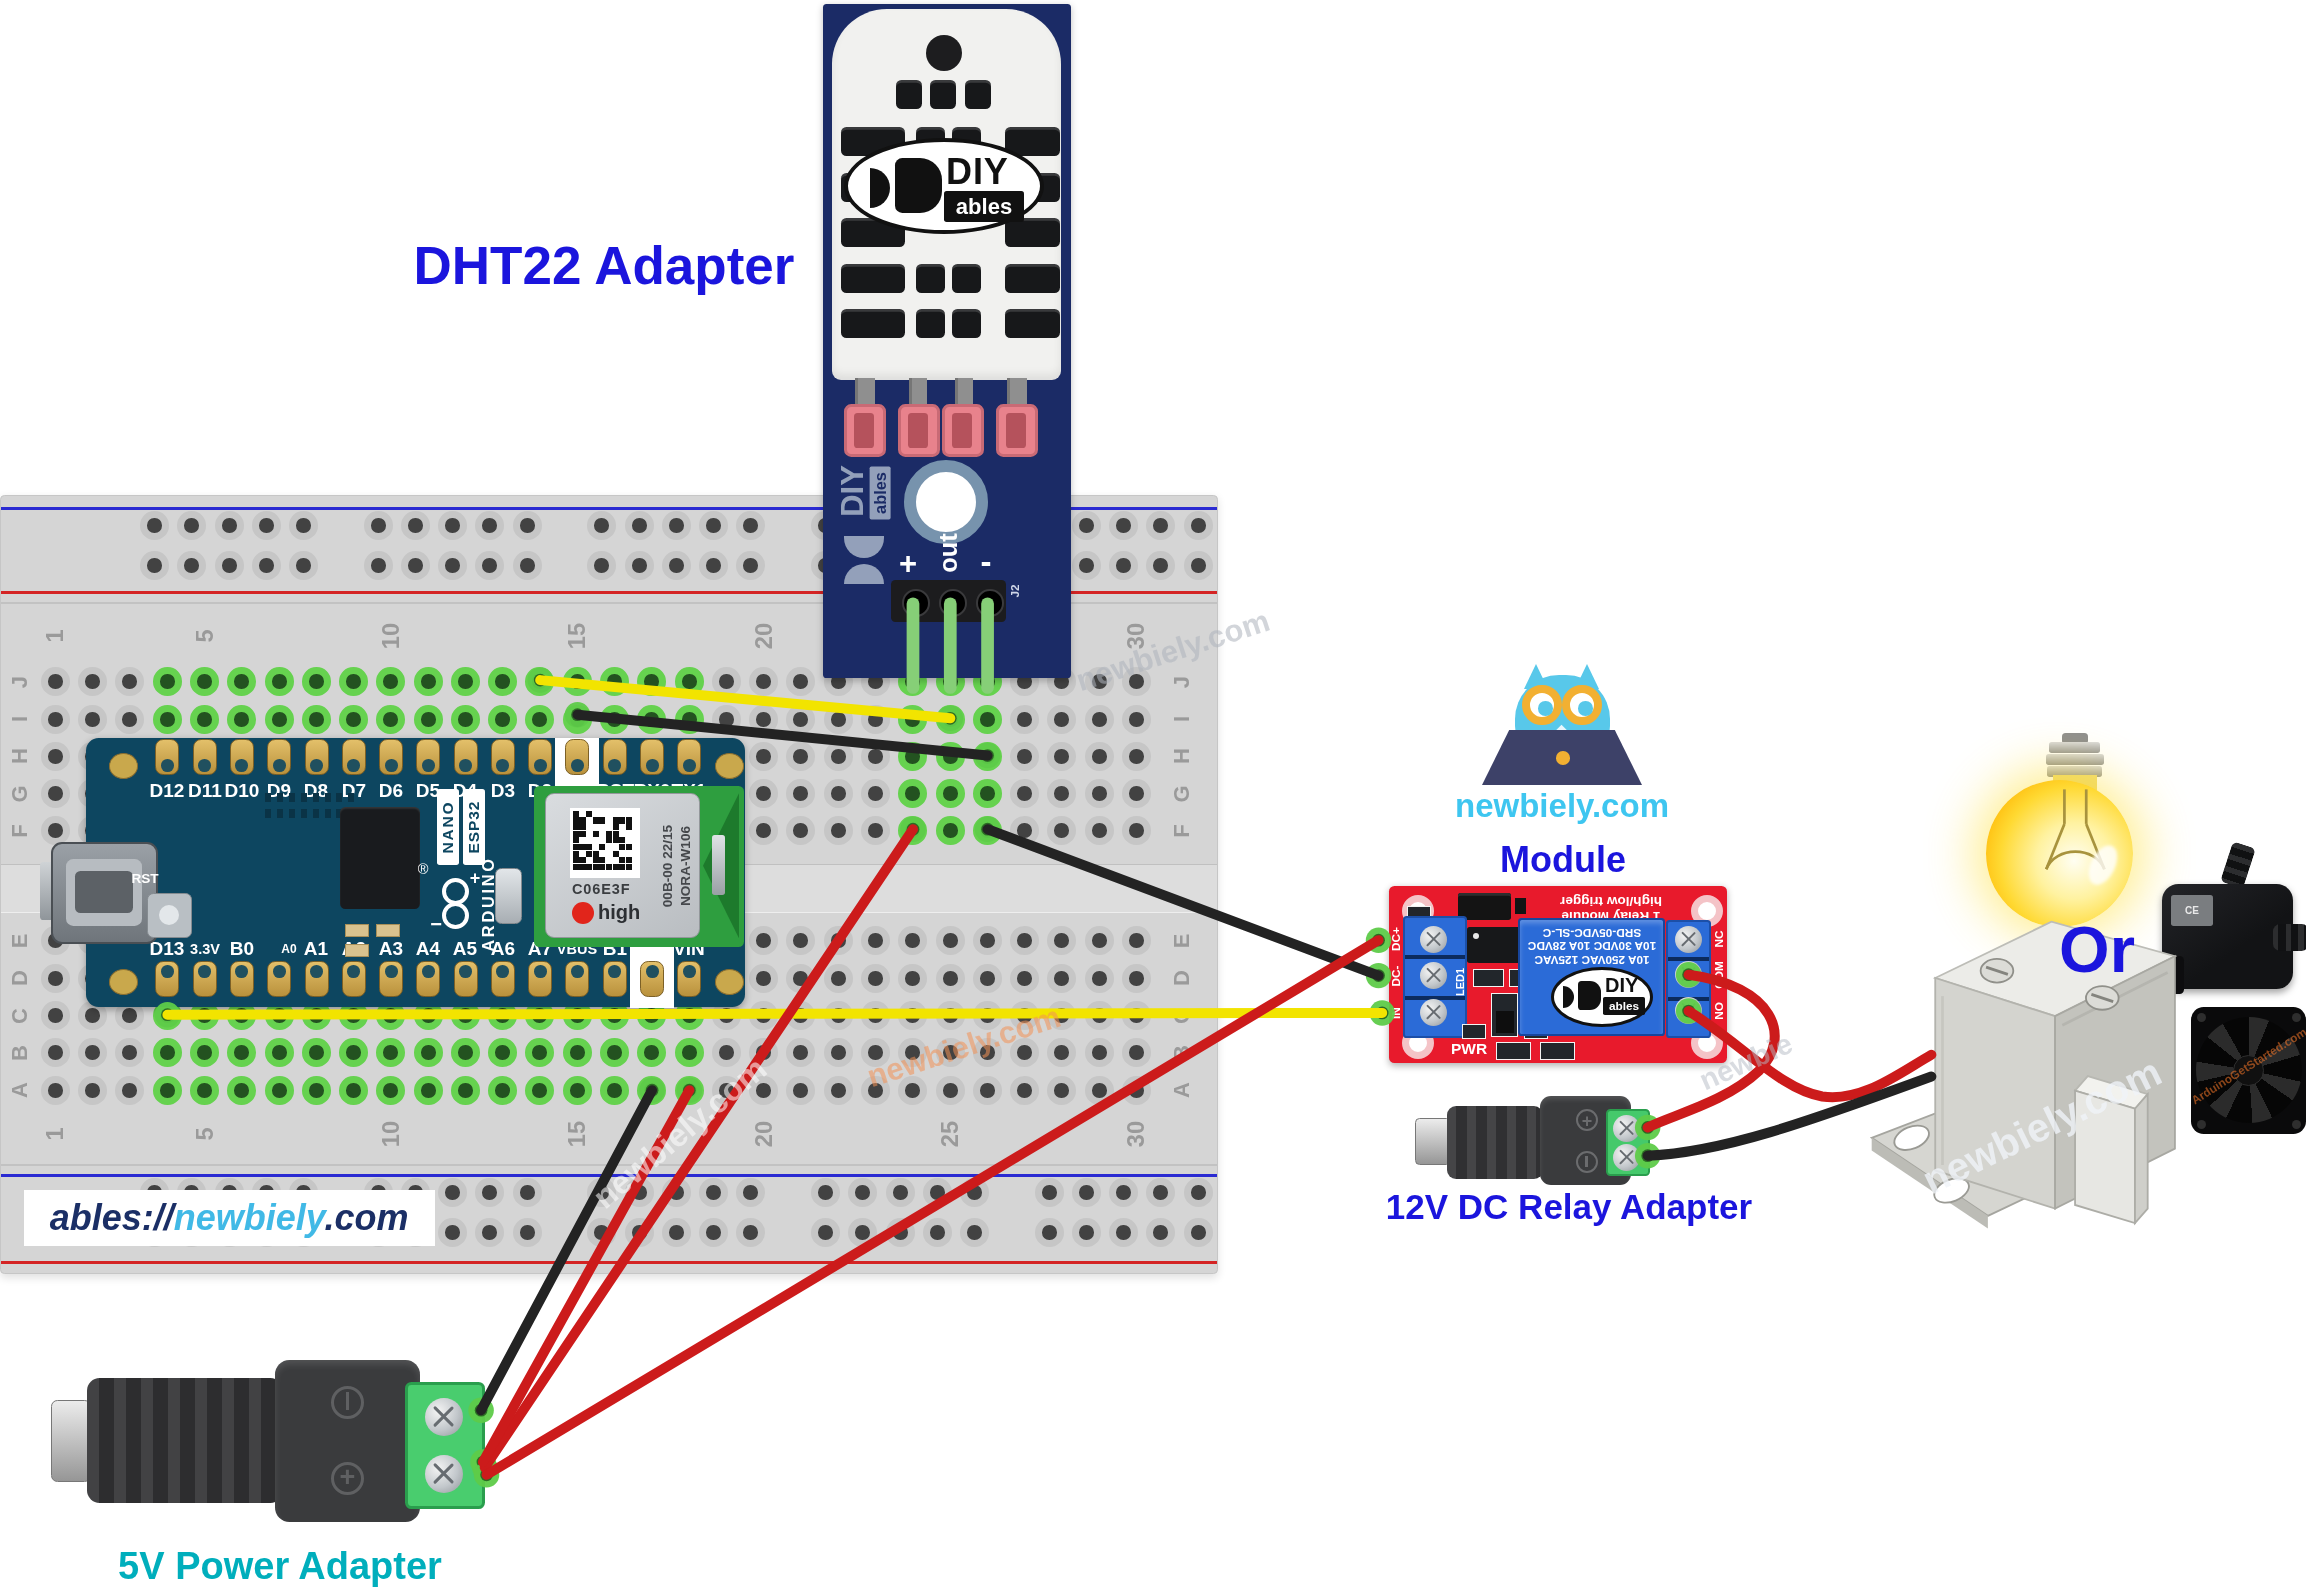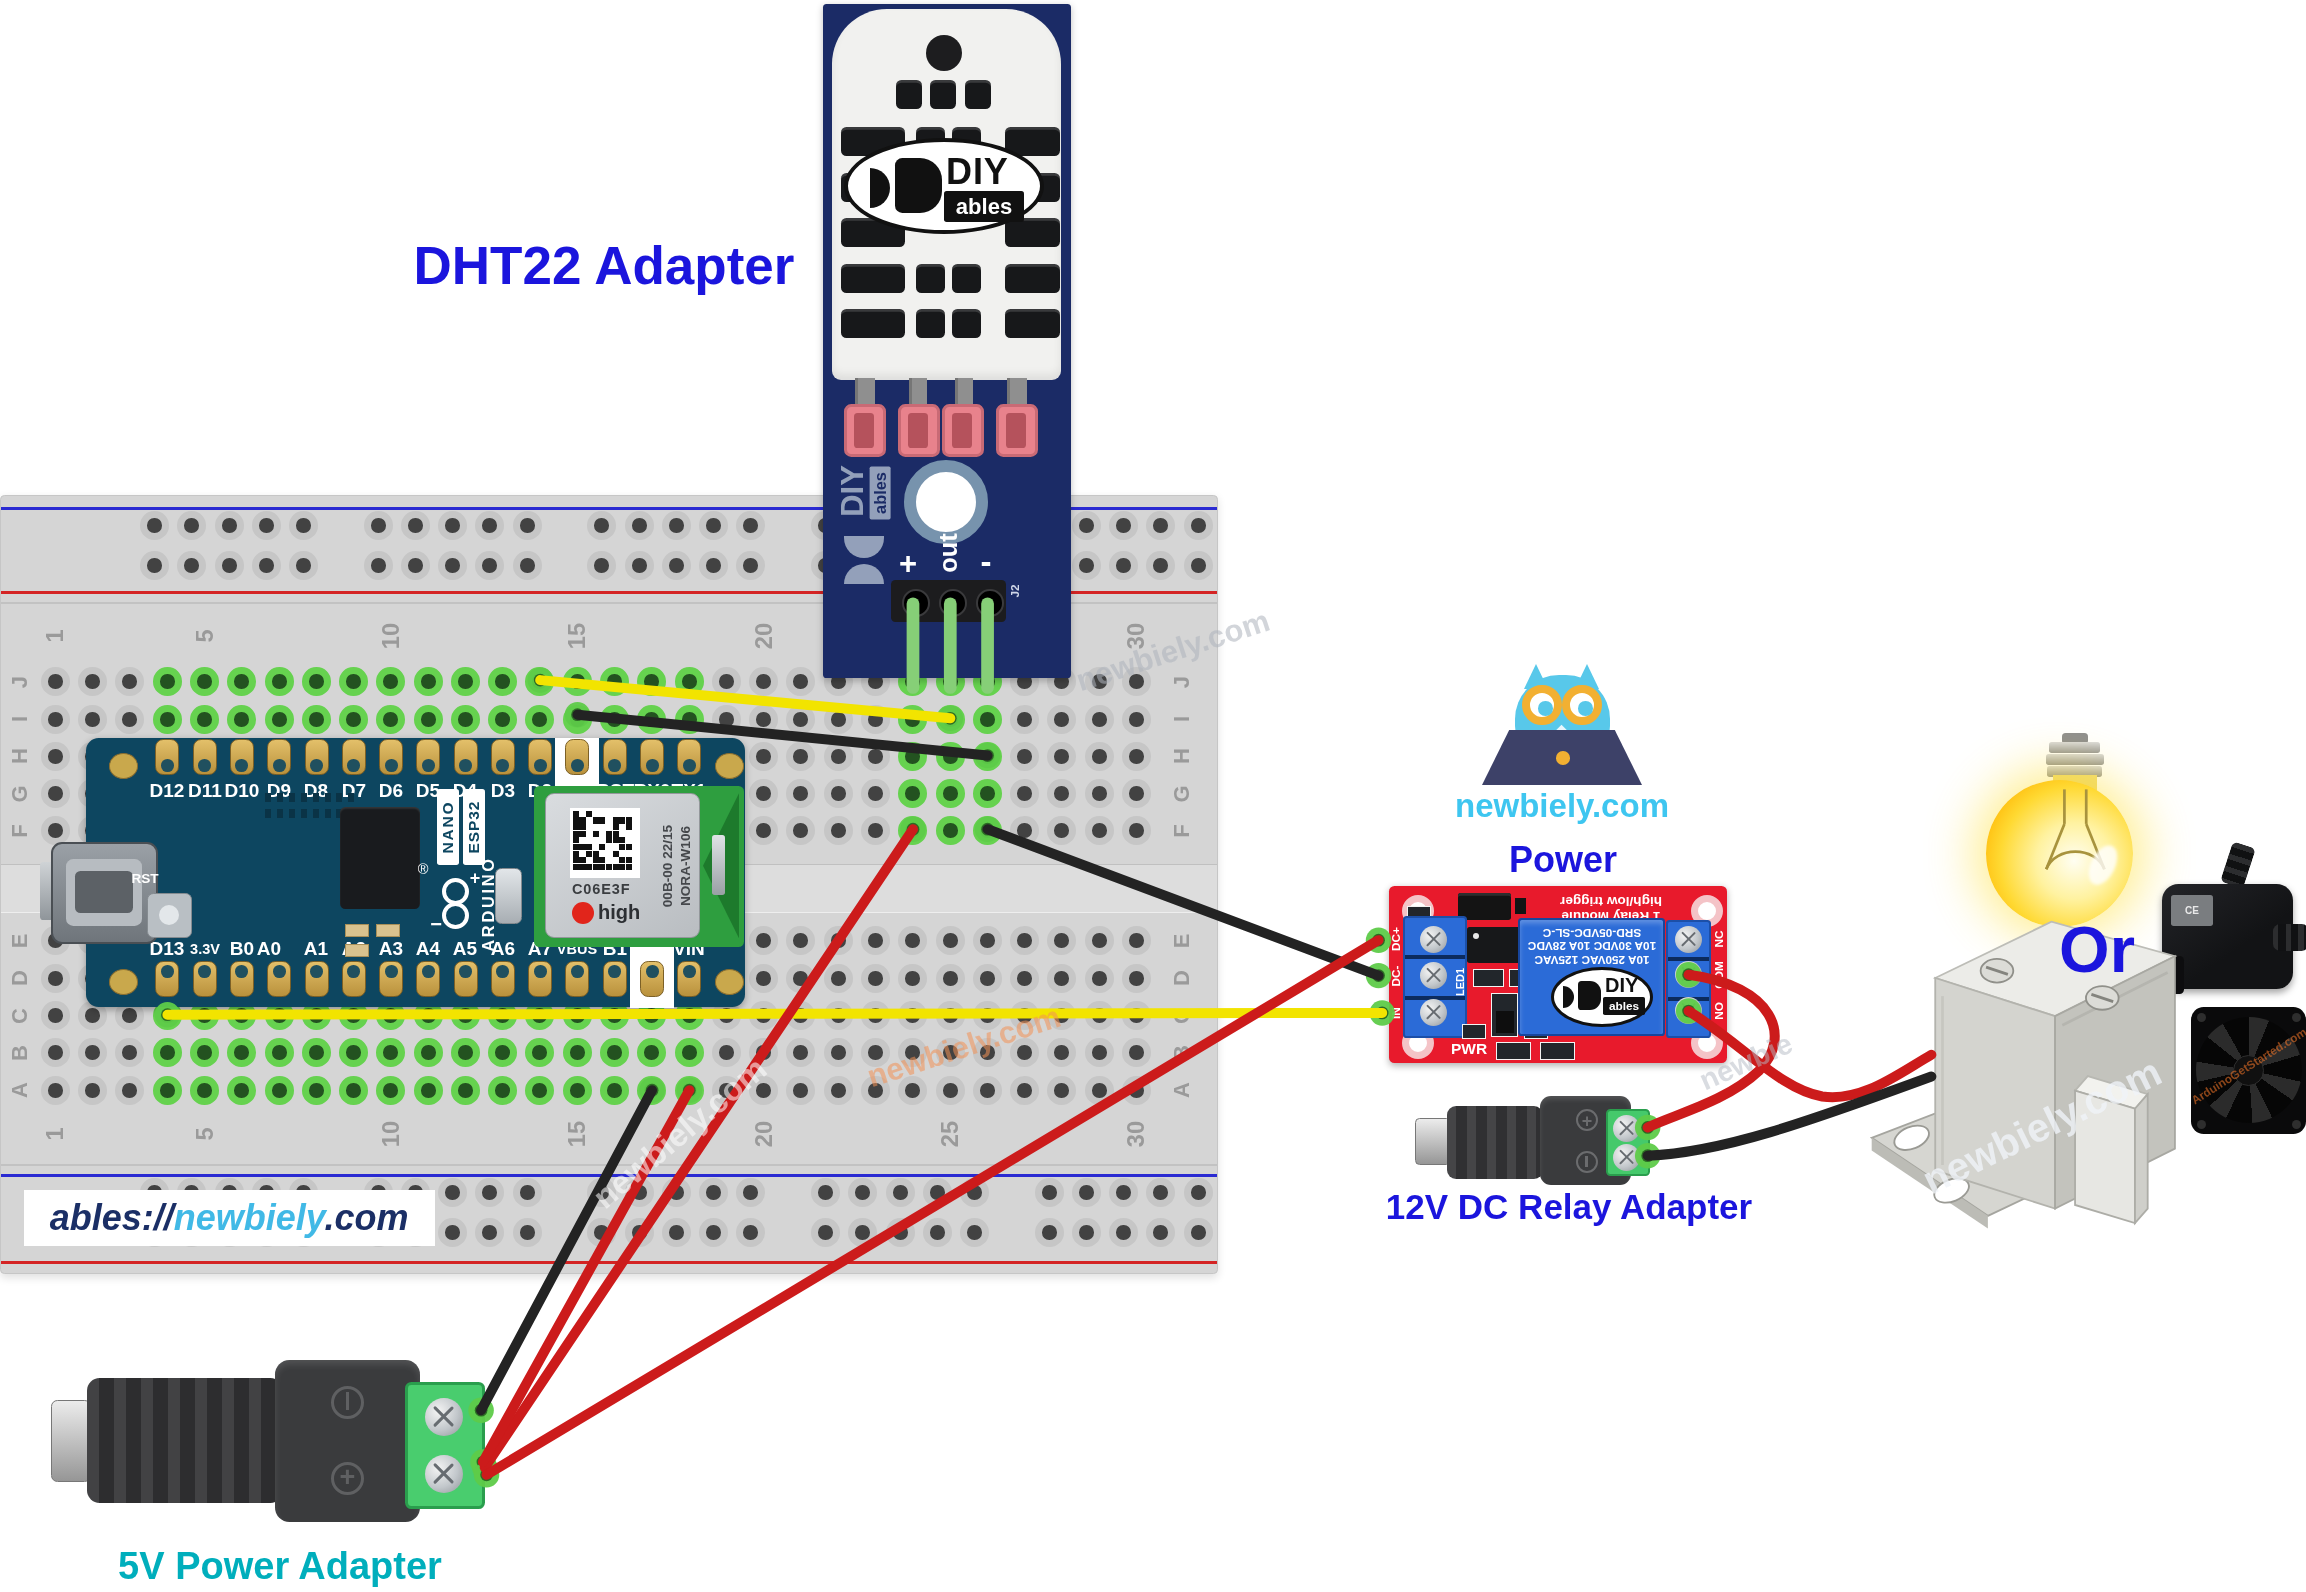--- a/index.html
+++ b/index.html
@@ -550,21 +550,21 @@
       <div class="padhole" style="left: 683px; top: 965px;"></div>
     </div>
   <div class="a" id="ard-labels" style="left:0;top:0;">
       <div class="pinlabel" style="left: 167px; top: 791px; font-size: 19px;">D12</div>
       <div class="pinlabel" style="left: 167px; top: 949px; font-size: 19px;">D13</div>
       <div class="pinlabel" style="left: 205px; top: 791px; font-size: 19px;">D11</div>
       <div class="pinlabel" style="left: 205px; top: 949px; font-size: 14.5px;">3.3V</div>
       <div class="pinlabel" style="left: 242px; top: 791px; font-size: 19px;">D10</div>
       <div class="pinlabel" style="left: 242px; top: 949px; font-size: 19px;">B0</div>
       <div class="pinlabel" style="left: 279px; top: 791px; font-size: 19px;">D9</div>
-      <div class="pinlabel" style="left: 269px; top: 949px; font-size: 19px;">A0</div>
+      <div class="pinlabel" style="left: 289px; top: 949px; font-size: 12px;">A0</div>
       <div class="pinlabel" style="left: 316px; top: 791px; font-size: 19px;">D8</div>
       <div class="pinlabel" style="left: 316px; top: 949px; font-size: 19px;">A1</div>
       <div class="pinlabel" style="left: 354px; top: 791px; font-size: 19px;">D7</div>
       <div class="pinlabel" style="left: 354px; top: 949px; font-size: 19px;">A2</div>
       <div class="pinlabel" style="left: 391px; top: 791px; font-size: 19px;">D6</div>
       <div class="pinlabel" style="left: 391px; top: 949px; font-size: 19px;">A3</div>
       <div class="pinlabel" style="left: 428px; top: 791px; font-size: 19px;">D5</div>
       <div class="pinlabel" style="left: 428px; top: 949px; font-size: 19px;">A4</div>
       <div class="pinlabel" style="left: 465px; top: 791px; font-size: 19px;">D4</div>
       <div class="pinlabel" style="left: 465px; top: 949px; font-size: 19px;">A5</div>
@@ -803,21 +803,21 @@
       <div class="a" style="left:8.2px;top:8.2px;width:14.5px;height:14.5px;border-radius:50%;background:#58c8ea;"></div>
     </div>
   <div class="a" style="left:1562px;top:685px;width:40px;height:40px;border-radius:50%;background:#fff;border:8.2px solid #f2b032;box-sizing:border-box;">
       <div class="a" style="left:8.2px;top:8.2px;width:14.5px;height:14.5px;border-radius:50%;background:#58c8ea;"></div>
     </div>
   <div class="a" style="left:1556px;top:727px;width:11px;height:11px;background:#e8f7fd;transform:rotate(45deg);"></div>
   <div class="a" style="left:1482px;top:730px;width:160px;height:55px;background:#3d4168;clip-path:polygon(17% 0,83% 0,100% 100%,0 100%);"></div>
   <div class="a" style="left:1556px;top:751px;width:13.6px;height:13.6px;border-radius:50%;background:#f2b032;"></div>
   <div class="ctr" style="left:1562px;top:806px;color:#3ec6f0;font-weight:700;font-size:33px;">newbiely.com</div>
 </div>
-<div class="ctr bluelabel" style="left:1563px;top:860px;font-size:36px;z-index:6;">Power</div>
+<div class="ctr bluelabel" style="left:1563px;top:860px;font-size:36px;z-index:6;">Module</div>
 
 <div class="a" style="left:0;top:0;z-index:5;">
   <div class="a" style="left:1389px;top:886px;width:338px;height:177px;background:#e81a2c;border-radius:5.5px;box-shadow:0 2.7px 7.3px rgba(0,0,0,.3);"></div>
   <div class="a" style="left:1402px;top:895px;width:18px;height:18px;border-radius:50%;background:#fff;border:7.3px solid #f4c3c7;"></div>
   <div class="a" style="left:1691px;top:895px;width:18px;height:18px;border-radius:50%;background:#fff;border:7.3px solid #f4c3c7;"></div>
   <div class="a" style="left:1402px;top:1027px;width:18px;height:18px;border-radius:50%;background:#fff;border:7.3px solid #f4c3c7;"></div>
   <div class="a" style="left:1691px;top:1027px;width:18px;height:18px;border-radius:50%;background:#fff;border:7.3px solid #f4c3c7;"></div>
 
   <div class="flip" style="left:1611px;top:908px;color:#fff;font-weight:700;font-size:13.6px;line-height:14.5px;">
     <span>1 Relay Module</span><br>

